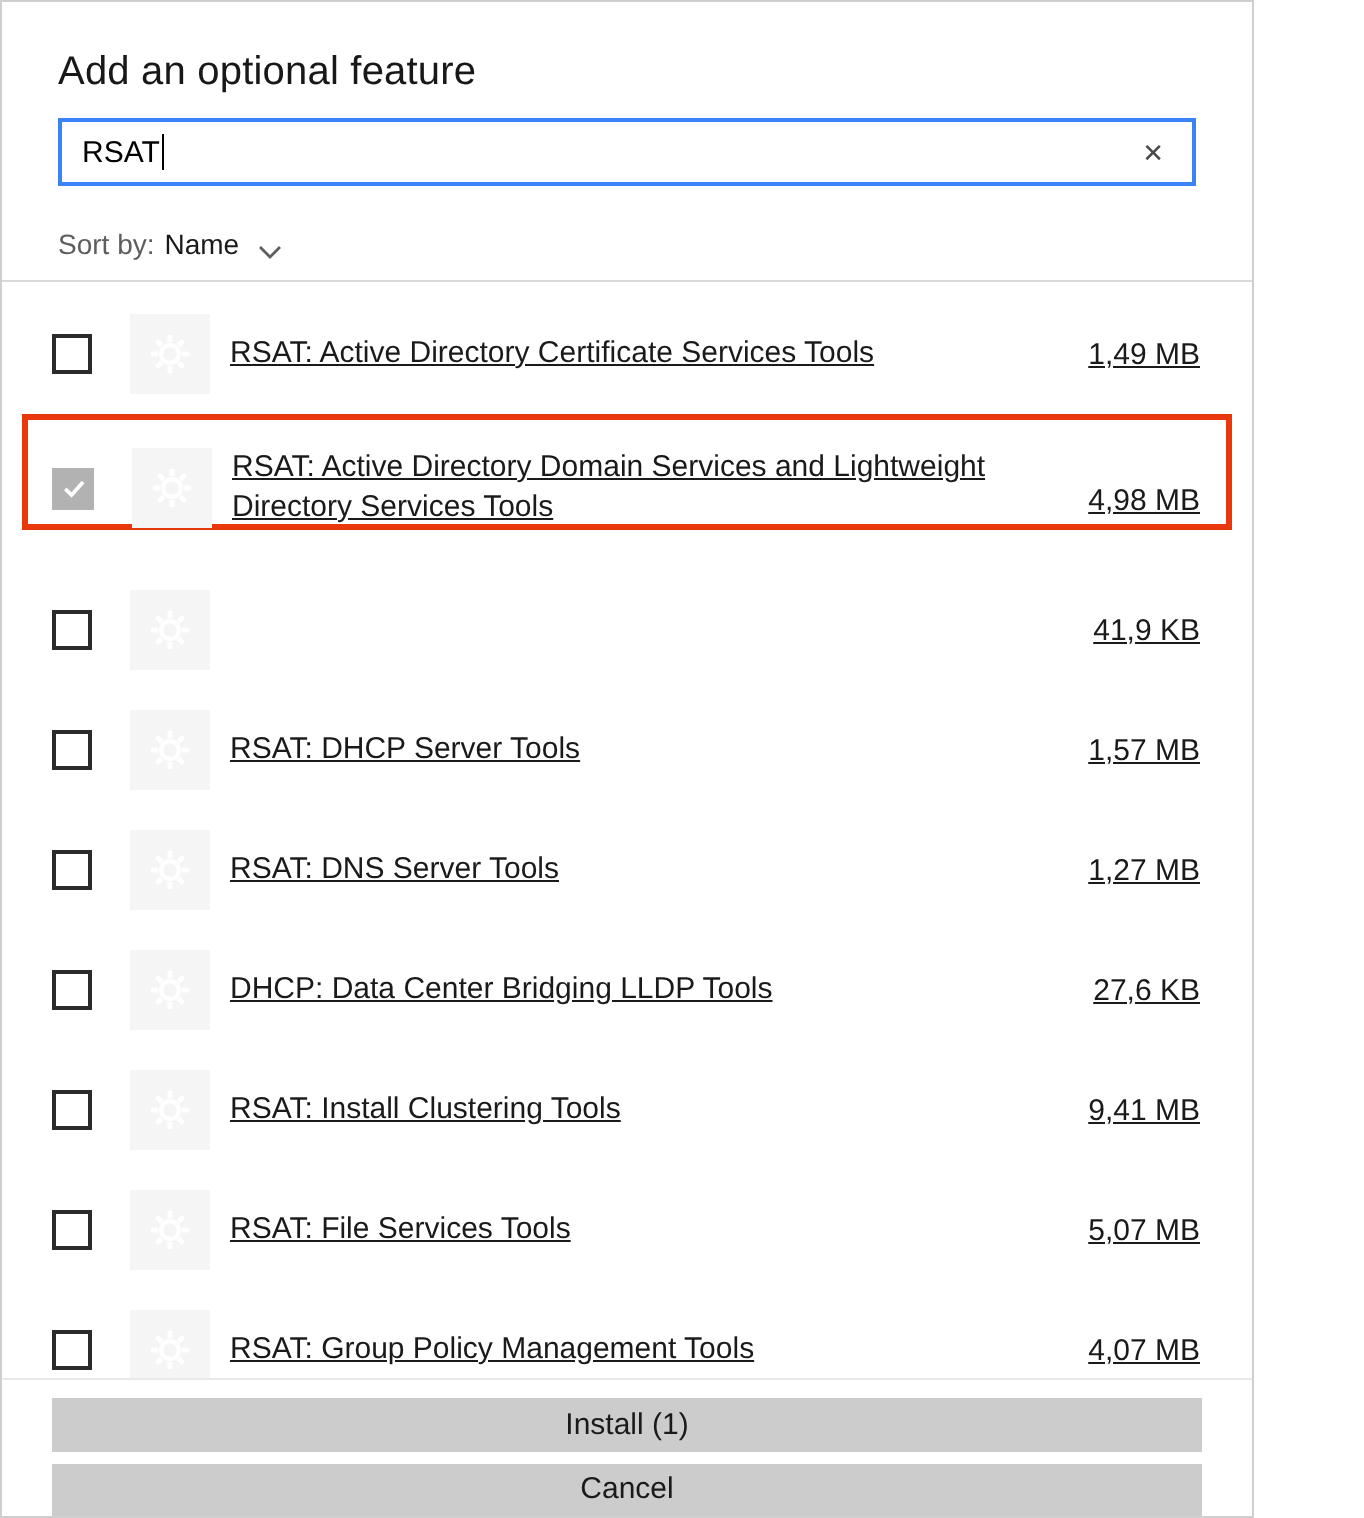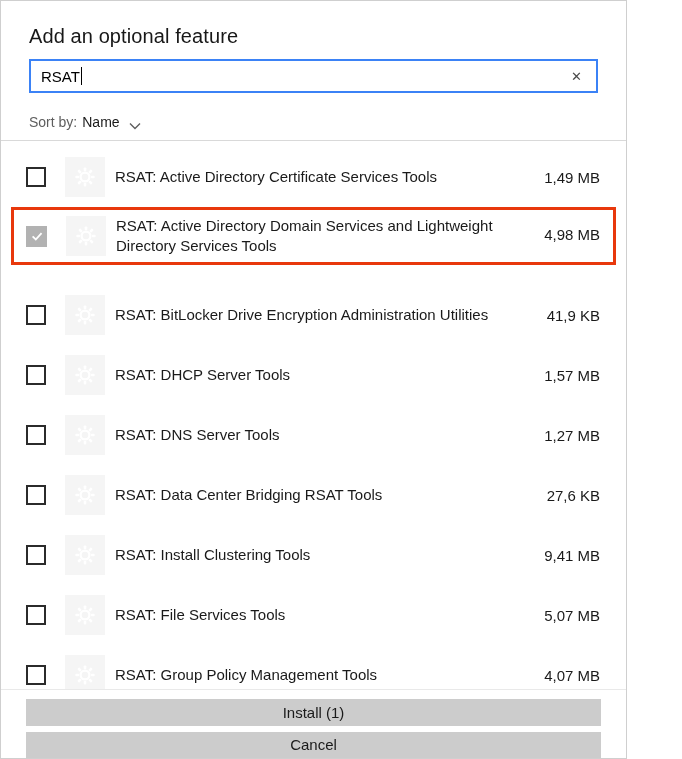--- a/index.html
+++ b/index.html
@@ -22,24 +22,24 @@
   .search-text{font-size:15px;color:#000;}
   .caret{display:inline-block;width:1.5px;height:18px;background:#000;margin-left:1px;vertical-align:middle;}
   .search-clear{margin-left:auto;font-size:13px;color:#4a4a4a;cursor:default;line-height:1;padding:2px 4px;}
   .sort-row{margin:17px 28px 0;display:flex;align-items:flex-end;font-size:14px;height:20px;}
   .sort-label{color:var(--muted);margin-right:5px;}
   .sort-value{color:var(--text);}
   .chev{margin-left:9px;display:inline-flex;}
   .divider{margin-top:10px;border-top:1px solid #d9d9d9;width:100%;}
 
   
-  .list{padding-top:6px;}
+  .list{padding-top:6px;text-decoration:underline;}
   .feature-row{height:60px;display:flex;align-items:center;padding:0 26px 0 25px;}
   .feature-row.highlighted{height:58px;margin:0 10px 20px;border:3px solid var(--highlight);
-    padding:0 13px 0 12px;}
+    padding:16px 13px 0 12px;}
   .checkbox{flex:0 0 auto;width:20px;height:20px;border:2px solid #2b2b2b;background:#fff;
     display:flex;align-items:center;justify-content:center;}
   .checkbox svg{display:none;}
   .checkbox.checked{width:21px;height:21px;border:none;background:var(--check-bg);}
   .checkbox.checked svg{display:block;}
   .app-icon{flex:0 0 auto;width:40px;height:40px;margin-left:19px;background:var(--tile-bg);
     display:flex;align-items:center;justify-content:center;}
   .feature-name{margin-left:10px;font-size:15px;line-height:20px;max-width:485px;color:var(--text);}
   .feature-size{margin-left:auto;font-size:15px;white-space:nowrap;color:var(--text);text-align:right;}
   .feature-row.highlighted .feature-size{align-self:flex-start;margin-top:16px;}
@@ -140,21 +140,20 @@
             <rect x="18.3" y="7.2" width="3.4" height="5" rx="1" transform="rotate(90 20 20)"></rect>
             <rect x="18.3" y="27.8" width="3.4" height="5" rx="1" transform="rotate(90 20 20)"></rect>
             <rect x="18.3" y="7.2" width="3.4" height="5" rx="1" transform="rotate(45 20 20)"></rect>
             <rect x="18.3" y="27.8" width="3.4" height="5" rx="1" transform="rotate(45 20 20)"></rect>
             <rect x="18.3" y="7.2" width="3.4" height="5" rx="1" transform="rotate(-45 20 20)"></rect>
             <rect x="18.3" y="27.8" width="3.4" height="5" rx="1" transform="rotate(-45 20 20)"></rect>
           </g>
         </g>
       </svg>
     </span>
-    <span class="feature-name">RSAT: BitLocker Drive Encryption Administration Utilities</span>
     <span class="feature-size">41,9 KB</span>
   </div>
       <div class="feature-row">
     <span class="checkbox">
       
     </span>
     <span class="app-icon">
       <svg width="30" height="30" viewBox="0 0 40 40">
         <g fill="#ffffff">
           <path d="M20 12.6a7.4 7.4 0 1 0 0 14.8 7.4 7.4 0 0 0 0-14.8zm0 3a4.4 4.4 0 1 1 0 8.8 4.4 4.4 0 0 1 0-8.8z"></path>
@@ -212,21 +211,21 @@
             <rect x="18.3" y="7.2" width="3.4" height="5" rx="1" transform="rotate(90 20 20)"></rect>
             <rect x="18.3" y="27.8" width="3.4" height="5" rx="1" transform="rotate(90 20 20)"></rect>
             <rect x="18.3" y="7.2" width="3.4" height="5" rx="1" transform="rotate(45 20 20)"></rect>
             <rect x="18.3" y="27.8" width="3.4" height="5" rx="1" transform="rotate(45 20 20)"></rect>
             <rect x="18.3" y="7.2" width="3.4" height="5" rx="1" transform="rotate(-45 20 20)"></rect>
             <rect x="18.3" y="27.8" width="3.4" height="5" rx="1" transform="rotate(-45 20 20)"></rect>
           </g>
         </g>
       </svg>
     </span>
-    <span class="feature-name">RSAT: Data Center Bridging RSAT Tools</span>
+    <span class="feature-name">DHCP: Data Center Bridging LLDP Tools</span>
     <span class="feature-size">27,6 KB</span>
   </div>
       <div class="feature-row">
     <span class="checkbox">
       
     </span>
     <span class="app-icon">
       <svg width="30" height="30" viewBox="0 0 40 40">
         <g fill="#ffffff">
           <path d="M20 12.6a7.4 7.4 0 1 0 0 14.8 7.4 7.4 0 0 0 0-14.8zm0 3a4.4 4.4 0 1 1 0 8.8 4.4 4.4 0 0 1 0-8.8z"></path>

